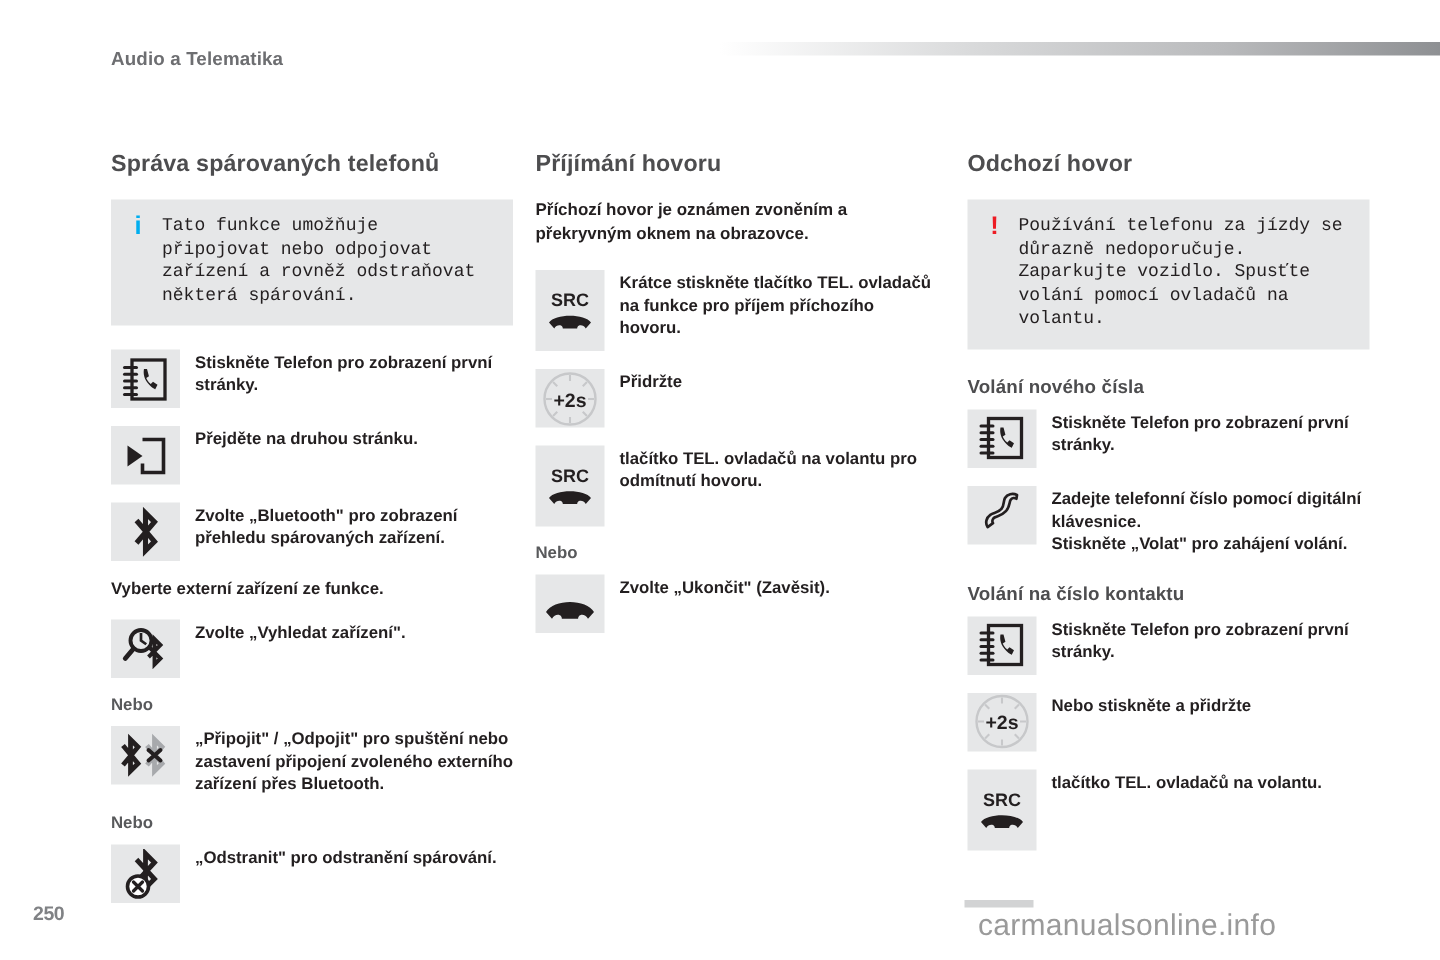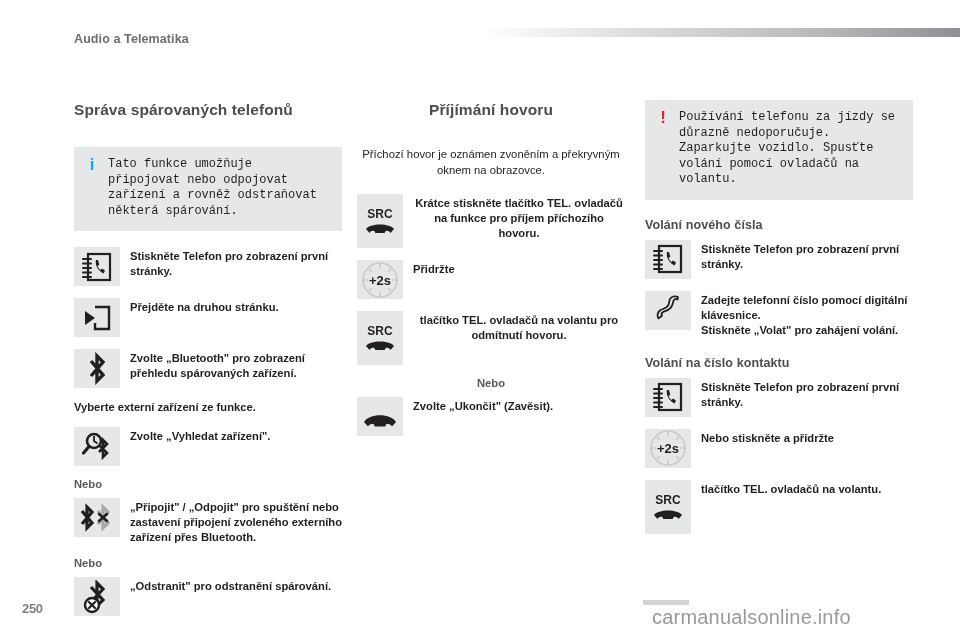--- a/index.html
+++ b/index.html
@@ -35,26 +35,26 @@
     font-size:20px; color:#9a9a9a; letter-spacing:.2px;
   }
   .watermark-bar{
     position:absolute; left:643px; top:600px; width:46px; height:5px;
     background:#d2d3d4;
   }
 
   
   .col{ position:absolute; top:100px; width:268px; }
   .col-1{ left:74px; }
-  .col-2{ left:357px;text-align:center; }
+  .col-2{ left:357px; }
   .col-3{ left:645px; }
 
   h2.section-title{
     font-size:15.5px; font-weight:bold; color:#4d4d4f;
-    line-height:19px; margin-bottom:28px; letter-spacing:.1px;
+    line-height:19px; margin-bottom:14px; letter-spacing:.1px;
   }
   h3.sub-title{
     font-size:12.5px; font-weight:bold; color:#4d4d4f;
     margin:18px 0 8px 0; letter-spacing:.1px;
   }
 
   
   .callout{
     background:#e6e7e8;
     padding:10px 12px 12px 12px;
@@ -89,21 +89,21 @@
 
   .standalone-text{
     font-size:11.2px; font-weight:bold; line-height:15px;
     color:#231f20; margin:2px 0 12px 0;
   }
   .nebo{
     font-size:11.2px; font-weight:bold; color:#58595b;
     margin:4px 0 8px 0;
   }
   .body-text{
-    font-size:11.3px; font-weight:normal; line-height:15.5px;
+    font-size:11.3px; font-weight:bold; line-height:15.5px;
     color:#231f20; margin-bottom:16px;
   }
 
   
   .ic{ display:block; }
   .src-label{
     font-family:"Liberation Sans", sans-serif;
     font-size:12px; font-weight:bold; fill:#231f20;
   }
   .p2s-label{
@@ -269,20 +269,21 @@
         <path d="M4 16 c5 -9 27 -9 32 0 l-4 4.5 c-1.2 -2.4 -3.5 -3 -5.2 -2.4 c-1.4 .5 -1.4 2.4 -1.4 2.4 h-10.8 c0 0 0 -1.9 -1.4 -2.4 c-1.7 -.6 -4 0 -5.2 2.4 z" fill="#231f20"></path>
       </svg>
     </div>
     <div class="row-text">Zvolte „Ukončit" (Zavěsit).</div>
   </div>
 
 </div>
 
 <div class="col col-3">
 
+  <h2 class="section-title">Odchozí hovor</h2>
 
   <div class="callout warn">
     <span class="glyph">!</span>
     <span class="text">Používání telefonu za jízdy se důrazně nedoporučuje. Zaparkujte vozidlo. Spusťte volání pomocí ovladačů na volantu.</span>
   </div>
 
   <h3 class="sub-title">Volání nového čísla</h3>
 
   <div class="row">
     <div class="icon-box">

